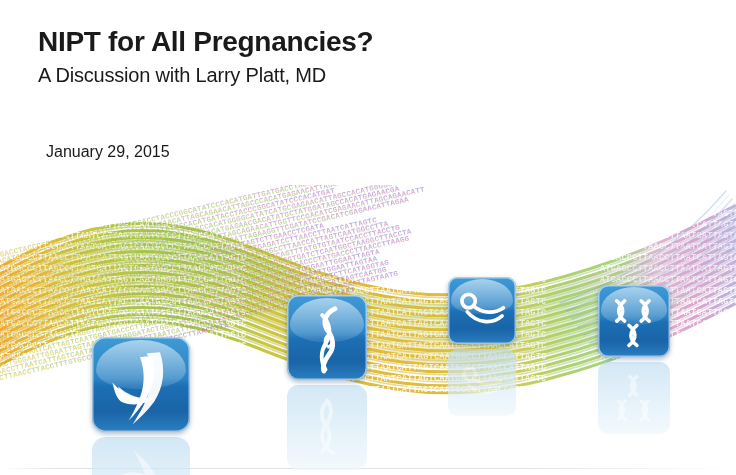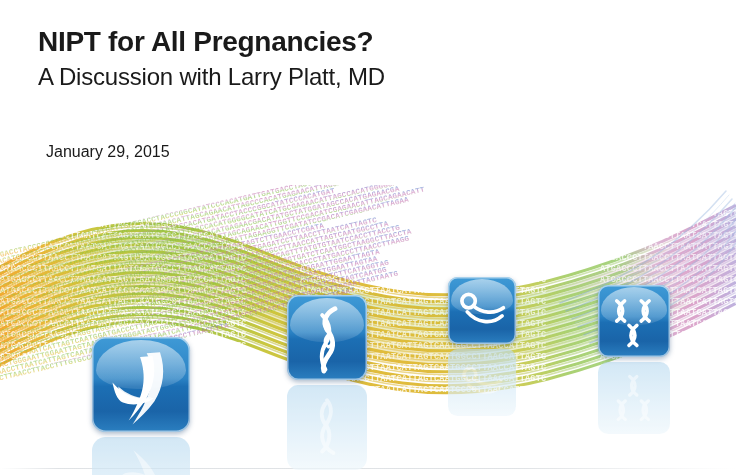--- a/index.html
+++ b/index.html
@@ -3,21 +3,21 @@
 <meta charset="utf-8">
 <style>
   html,body{margin:0;padding:0;background:#fff;}
   body{width:736px;height:475px;overflow:hidden;font-family:"Liberation Sans",sans-serif;}
 
   #slide{position:relative;width:736px;height:475px;background:#ffffff;overflow:hidden;}
 
   
   #title-block{position:absolute;left:38px;top:26px;width:660px;z-index:40;}
   #slide-title{font-size:28px;font-weight:bold;color:#1a1a1a;letter-spacing:-0.3px;line-height:1.12;margin:0;}
-  #slide-subtitle{font-size:24px;font-weight:normal;color:#1a1a1a;letter-spacing:-0.2px;line-height:1.2;margin:6px 0 0 0;}
+  #slide-subtitle{font-size:20px;font-weight:normal;color:#1a1a1a;letter-spacing:-0.2px;line-height:1.2;margin:6px 0 0 0;}
   #slide-date{position:absolute;left:46px;top:143px;font-size:16px;color:#1a1a1a;z-index:40;}
 
   
   #artwork{position:absolute;left:0;top:185px;width:736px;height:290px;}
   #artwork svg{display:block;}
 
   
   .tile{position:absolute;border-radius:14%;
         background:linear-gradient(to bottom,#3f9ad6 0%,#2a82c4 44%,#1c6fb4 52%,#1a64a8 78%,#2b7fc0 100%);
         box-shadow:0 2px 5px rgba(20,60,110,.35), inset 0 0 0 1.5px rgba(255,255,255,.55);

